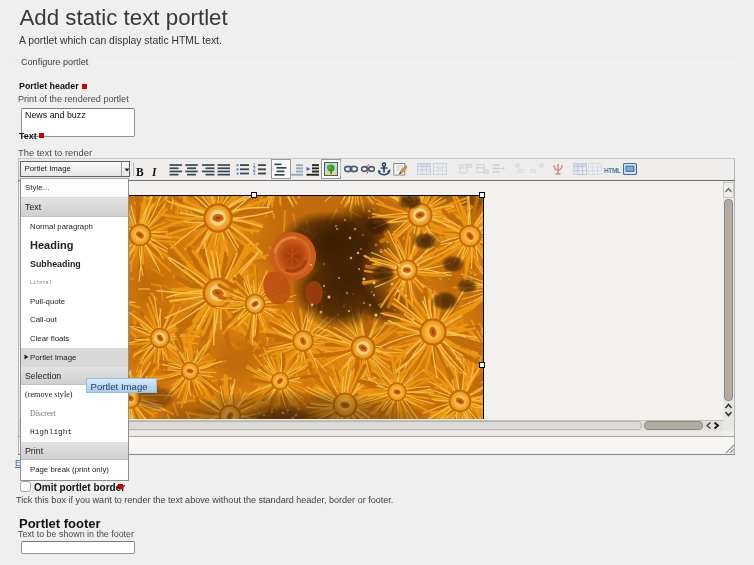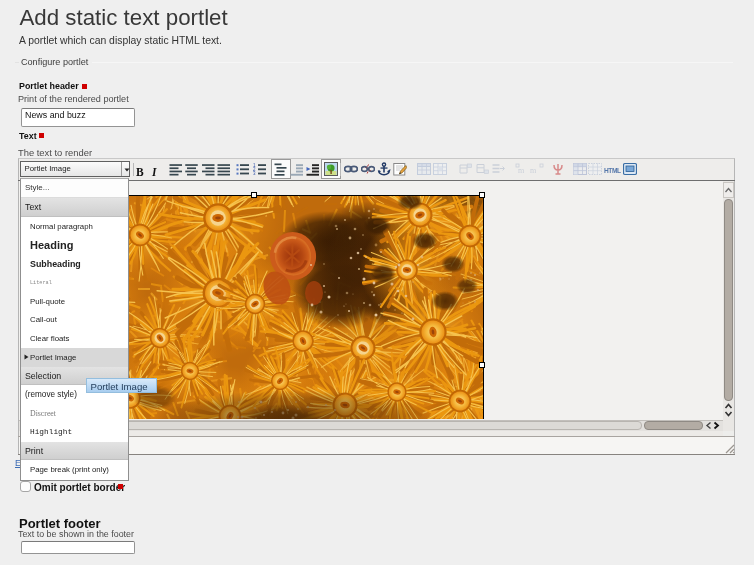--- a/index.html
+++ b/index.html
@@ -15,21 +15,21 @@
 <div class="ab" style="left:19px;top:35px;font-size:10.4px;color:#333">A portlet which can display static HTML text.</div>
 <div class="ab" style="left:19.5px;top:5px;font-size:22.3px;color:#383838">Add static text portlet</div>
 
 <div class="ab" style="left:15px;top:62px;width:4px;height:1px;background:#e2e2e2"></div>
 <div class="ab" style="left:21px;top:57px;font-size:9.1px;color:#3d3d3d">Configure portlet</div>
 <div class="ab" style="left:92px;top:62px;width:641px;height:1px;background:#dedede;border-bottom:1px solid #f6f6f6"></div>
 
 <div class="ab lbl" style="left:19px;top:81px;font-size:8.9px">Portlet header</div>
 <div class="red" style="left:82px;top:84px"></div>
 <div class="ab hlp" style="left:18px;top:94px;font-size:9.1px">Print of the rendered portlet</div>
-<div class="inp" style="left:21px;top:108px;width:114px;height:19px">News and buzz</div>
+<div class="inp" style="left:21px;top:108px;width:114px;height:29px">News and buzz</div>
 
 <div class="ab lbl" style="left:19px;top:131px;font-size:8.9px">Text</div>
 <div class="red" style="left:39px;top:133px"></div>
 <div class="ab hlp" style="left:18px;top:147px;font-size:9.4px">The text to render</div>
 
 <div class="ab" style="left:18px;top:158px;width:717px;height:297px;background:#ededeb;border:1px solid #b5b5b5;border-top-color:#c8c8c8"></div>
 
 <div id="toolbar" class="ab" style="left:19px;top:159px;width:715px;height:21px;background:#eeedeb">
       <div style="position:absolute;left:1px;top:2px;width:110px;height:16px;background:linear-gradient(#fbfbfb,#e6e6e6);border:1px solid #606060"></div>
       <div style="position:absolute;left:5.5px;top:5px;font-size:7.8px;color:#222">Portlet Image</div>
@@ -929,31 +929,32 @@
       <div style="position:absolute;left:10px;top:118.5px;font-size:7.8px;font-weight:normal;color:#222;font-family:inherit;white-space:nowrap">Pull-quote</div>
       <div style="position:absolute;left:10px;top:137.2px;font-size:7.8px;font-weight:normal;color:#222;font-family:inherit;white-space:nowrap">Call-out</div>
       <div style="position:absolute;left:10px;top:156.0px;font-size:7.8px;font-weight:normal;color:#222;font-family:inherit;white-space:nowrap">Clear floats</div>
       <div style="position:absolute;left:1px;top:169.8px;width:107px;height:18.75px;background:#d8d8d8"></div>
       <svg style="position:absolute;left:3.5px;top:176.2px" width="5" height="6">
         <path d="M0.5 0.5 L4.5 3 L0.5 5.5 Z" fill="#222"></path>
       </svg>
       <div style="position:absolute;left:10px;top:174.8px;font-size:7.8px;font-weight:normal;color:#222;font-family:inherit;white-space:nowrap">Portlet Image</div>
       <div style="position:absolute;left:1px;top:188.5px;width:107px;height:18.75px;background:linear-gradient(#e3e3e3,#cfcfcf);border-bottom:1px solid #c0c0c0"></div>
       <div style="position:absolute;left:5px;top:192.7px;font-size:8.8px;color:#1a1a1a">Selection</div>
-      <div style="position:absolute;left:5px;top:212.2px;font-size:8.2px;font-weight:normal;color:#222;font-family:Liberation Sans, sans-serif;white-space:nowrap">(remove style)</div>
+      <div style="position:absolute;left:5px;top:212.2px;font-size:8.2px;font-weight:normal;color:#222;font-family:Liberation Serif, serif;white-space:nowrap">(remove style)</div>
       <div style="position:absolute;left:10px;top:231.0px;font-size:7.8px;font-weight:normal;color:#777;font-family:Liberation Serif, serif;white-space:nowrap">Discreet</div>
       <div style="position:absolute;left:10px;top:249.8px;font-size:7.8px;font-weight:normal;color:#222;font-family:Liberation Mono, monospace;white-space:nowrap">Highlight</div>
       <div style="position:absolute;left:1px;top:263.5px;width:107px;height:18.75px;background:linear-gradient(#e3e3e3,#cfcfcf);border-bottom:1px solid #c0c0c0"></div>
       <div style="position:absolute;left:5px;top:267.7px;font-size:8.8px;color:#1a1a1a">Print</div>
       <div style="position:absolute;left:10px;top:287.2px;font-size:7.8px;font-weight:normal;color:#222;font-family:inherit;white-space:nowrap">Page break (print only)</div>
     </div>
 
 <div class="ab" style="left:86px;top:378px;width:71px;height:15px;background:linear-gradient(#d9eafa,#a8cdef);border:1px solid #94bede;z-index:60"></div>
 <div class="ab" style="left:90.5px;top:381px;font-size:9.6px;color:#27415e;z-index:61">Portlet Image</div>
 
 <div class="ab" style="left:19.5px;top:481px;width:11.5px;height:11px;background:#fdfdfd;border:1.5px solid #a6a6a6;border-radius:3px"></div>
 <div class="ab lbl" style="left:34px;top:482px;font-size:10px">Omit portlet border</div>
 <div class="red" style="left:117.5px;top:484px"></div>
+<div class="ab hlp" style="left:16px;top:495px;font-size:9.05px;color:#3f3f3f">Tick this box if you want to render the text above without the standard header, border or footer.</div>
 
 <div class="ab lbl" style="left:19px;top:516px;font-size:13px">Portlet footer</div>
 <div class="ab hlp" style="left:18px;top:529px;font-size:8.9px">Text to be shown in the footer</div>
 <div class="inp" style="left:21px;top:541px;width:114px;height:13px"></div>
 
 </div>
 </body></html>

